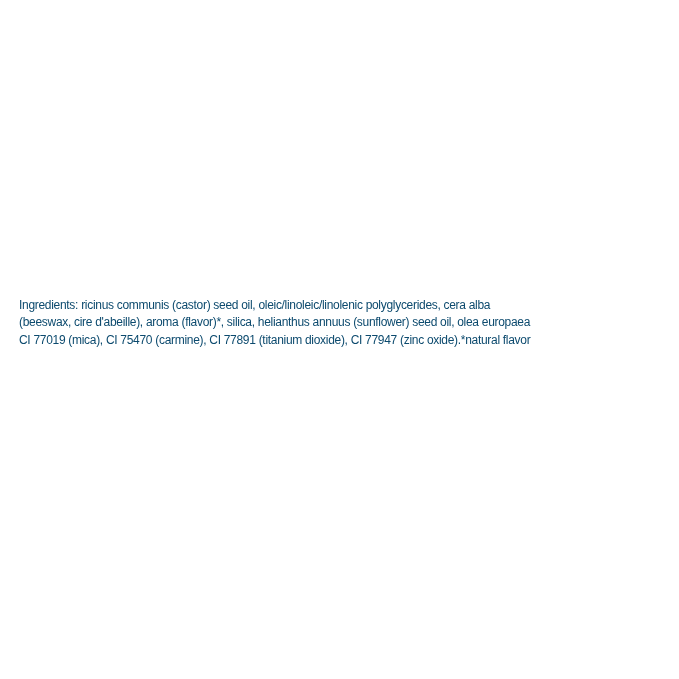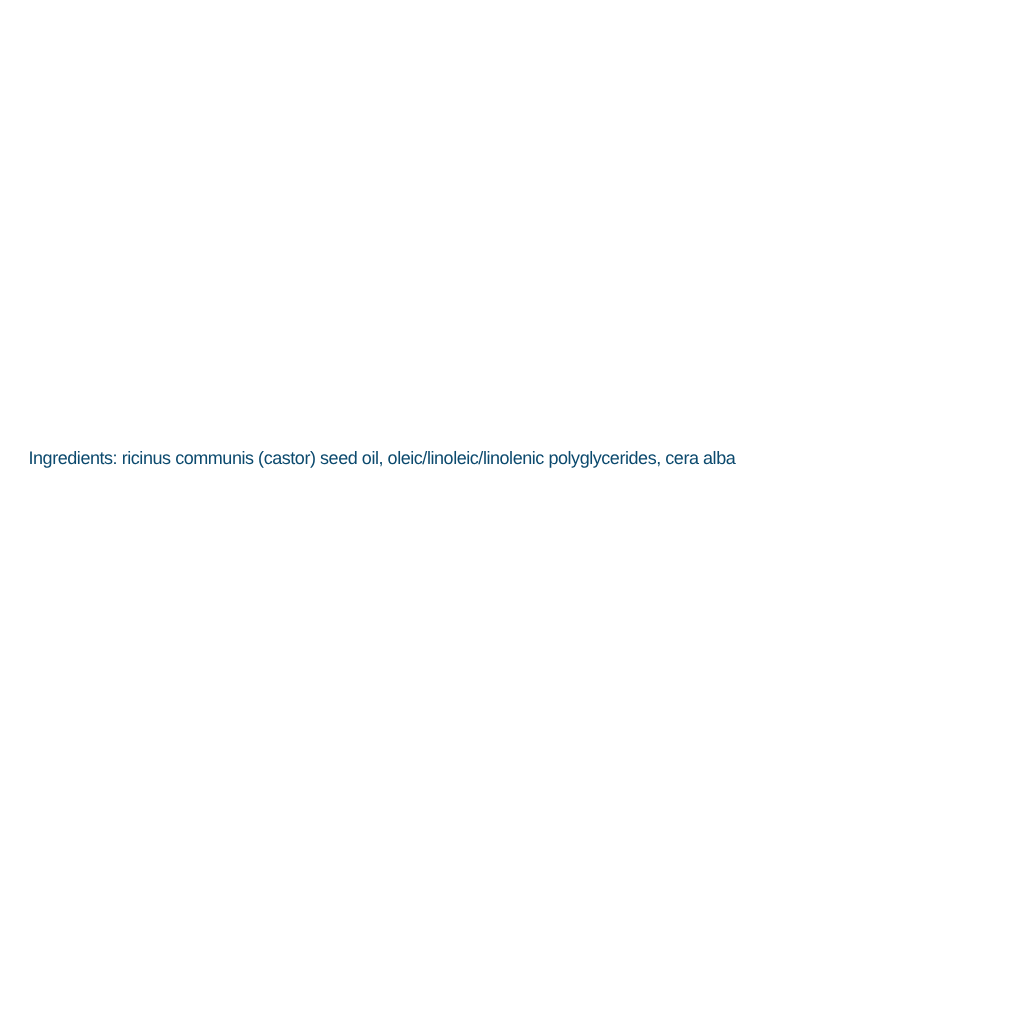--- a/index.html
+++ b/index.html
@@ -27,14 +27,16 @@
   .ingredients-line {
     white-space: nowrap;
   }
 </style>
 </head>
 <body>
 
 <div class="canvas">
   <div class="ingredients-block">
     <div class="ingredients-line">Ingredients: ricinus communis (castor) seed oil, oleic/linoleic/linolenic polyglycerides, cera alba</div>
+    <div class="ingredients-line">(beeswax, cire d'abeille), aroma (flavor)*, silica, helianthus annuus (sunflower) seed oil, olea europaea</div>
+    <div class="ingredients-line">CI 77019 (mica), CI 75470 (carmine), CI 77891 (titanium dioxide), CI 77947 (zinc oxide).*natural flavor</div>
   </div>
 </div>
 
 </body></html>

